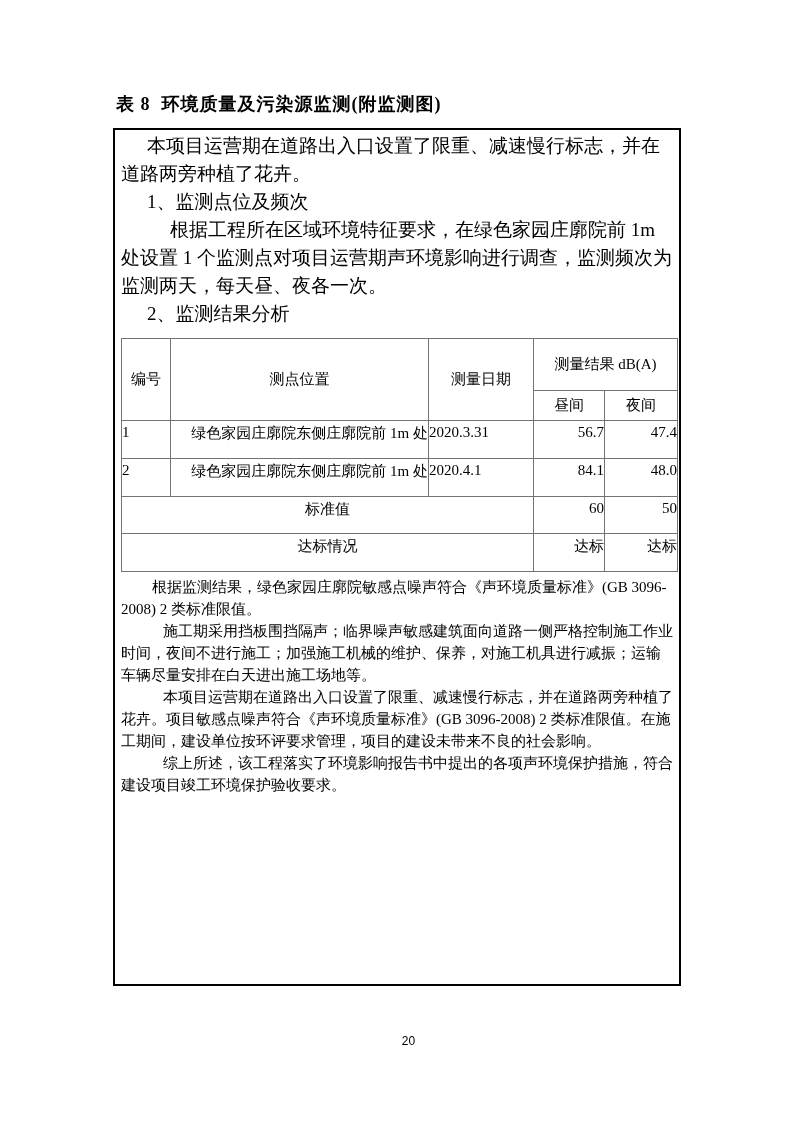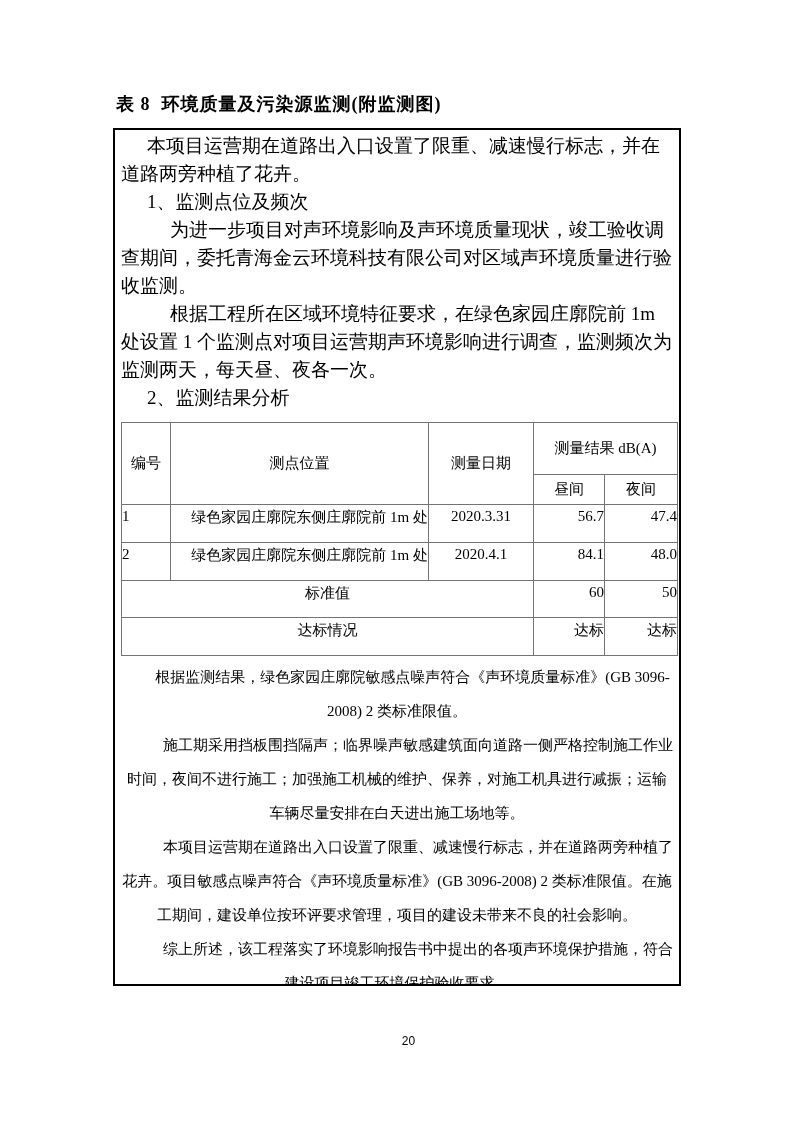--- a/index.html
+++ b/index.html
@@ -11,60 +11,59 @@
   .doc-title{
     position:absolute;left:116px;top:92px;
     font-size:18px;font-weight:bold;letter-spacing:1px;white-space:pre;
   }
   .outer-box{
     position:absolute;left:113px;top:128px;width:568px;height:858px;
     border:2px solid #000;box-sizing:border-box;
     padding:2px 6px 0 6px;overflow:hidden;
   }
   .sec-pre p, .sec-pre .subhead{font-size:19px;line-height:28px;margin:0;}
-  .sec-post p, .sec-post .subhead{font-size:15px;line-height:34px;margin:0;text-align:center;}
+  .sec-post p, .sec-post .subhead{font-size:15px;line-height:22px;margin:0;}
   .ind-a{text-indent:26px;}
   .ind-b{text-indent:49px;}
   .ind-c{text-indent:31px;}
   .ind-d{text-indent:42px;}
   table.monitor{
     border-collapse:collapse;table-layout:fixed;
     width:556px;margin:10px 0 4px 0;font-size:15px;
   }
   table.monitor th, table.monitor td{
     border:1px solid #737373;font-weight:normal;padding:0;overflow:hidden;
   }
   table.monitor th{text-align:center;vertical-align:middle;}
   tr.hdr-main{height:52px;}
   tr.hdr-sub{height:30px;}
   tr.data-row{height:38px;}
   tr.std-row{height:37px;}
   tr.comp-row{height:38px;}
   table.monitor td{vertical-align:top;padding-top:3px;}
   td.c-no{text-align:left;padding-left:6px;}
   td.c-loc{text-align:right;padding-right:1px;font-family:Liberation Serif, serif;}
-  td.c-date{text-align:center;}
+  td.c-date{text-align:left;}
   td.c-val{text-align:right;padding-right:7px;}
   td.c-merge{text-align:center;}
   .page-footer{
     position:absolute;left:12px;width:793px;top:1034px;text-align:center;
     font-size:12px;font-family:"Liberation Sans","DejaVu Sans",sans-serif;
   }
 </style>
 </head>
 <body>
 
 <div class="doc-title">表 8  环境质量及污染源监测(附监测图)</div>
 
 <div class="outer-box">
 
   <div class="sec-pre">
     <p class="ind-a">本项目运营期在道路出入口设置了限重、减速慢行标志，并在道路两旁种植了花卉。</p>
     <div class="subhead ind-a">1、监测点位及频次</div>
-    <p class="ind-b">为进一步项目对声环境影响及声环境质量现状，竣工验收调查期间，委托青海金云环境科技有限公司对区域声环境质量进行验收监测。</p>
     <p class="ind-b">根据工程所在区域环境特征要求，在绿色家园庄廓院前 1m 处设置 1 个监测点对项目运营期声环境影响进行调查，监测频次为监测两天，每天昼、夜各一次。</p>
     <div class="subhead ind-a">2、监测结果分析</div>
   </div>
 
   <table class="monitor">
     <colgroup>
       <col style="width:49px">
         <col style="width:258px">
         <col style="width:105px">
         <col style="width:71px">

